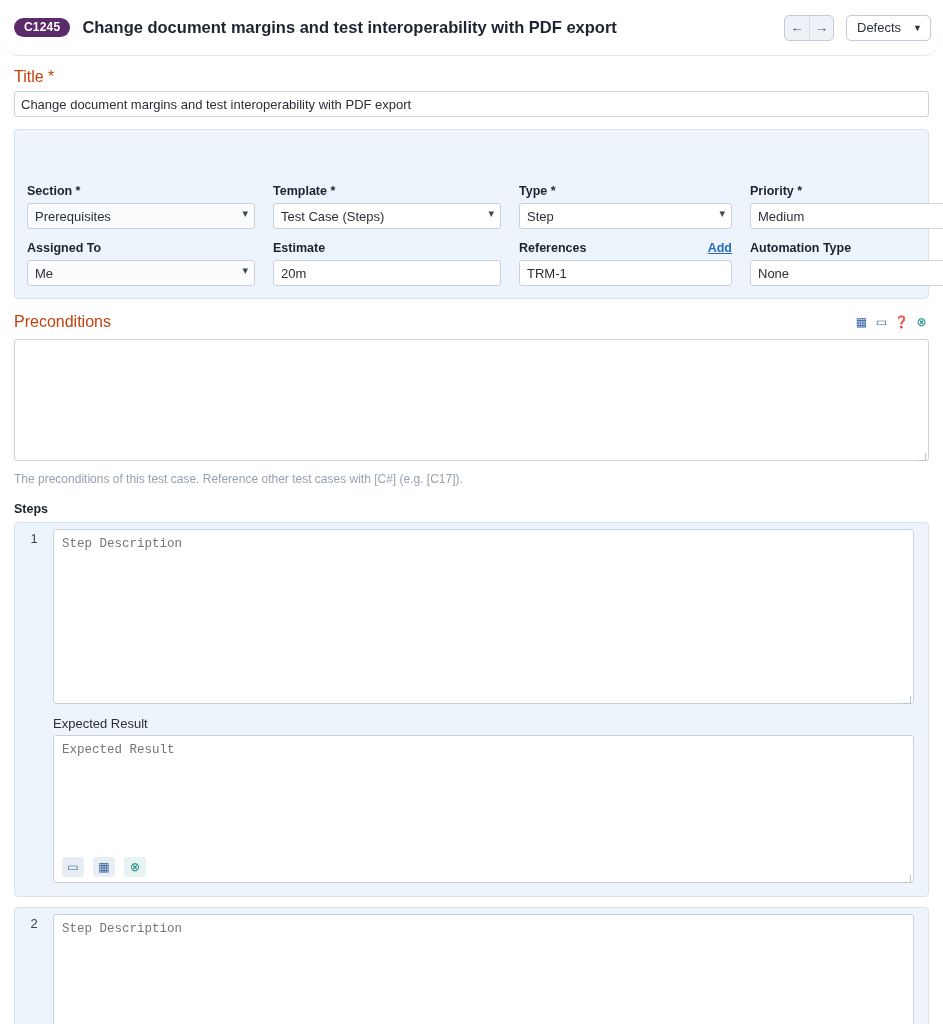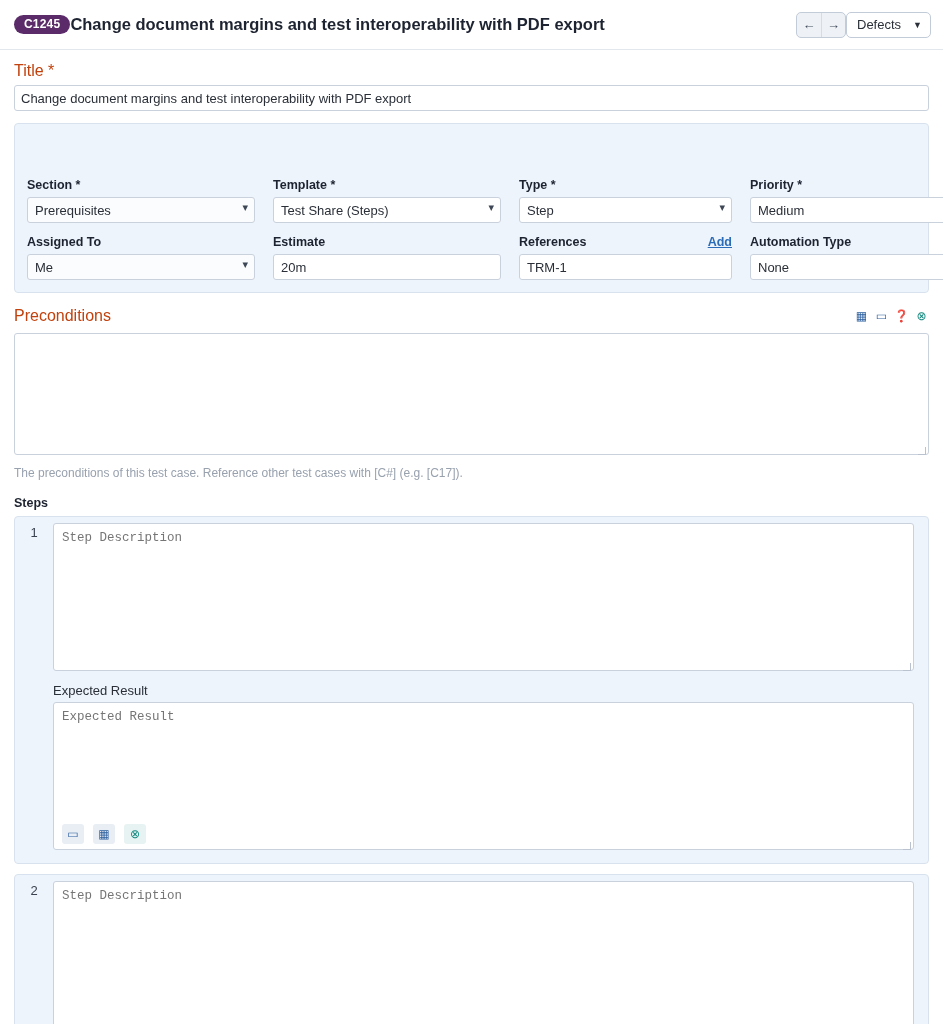--- a/index.html
+++ b/index.html
@@ -10,23 +10,25 @@
     font-family: "Liberation Sans", sans-serif;
     font-size: 13px;
     color: #2a2f38;
   }
   .page { width: 943px; position: relative; }
 
   
   .header {
     display: flex; align-items: center;
     padding: 10px 12px 10px 14px;
+    gap: 12px;
     background: #ffffff;
     border-bottom: 1px solid #e2e7ee;
-    height: 50px;
+    height: 56px;
+    border-radius: 21px;
   }
   .case-badge {
     background: #5b2a69;
     color: #ffffff;
     border-radius: 11px;
     padding: 3px 10px 4px;
     font-size: 12px;
     font-weight: bold;
     letter-spacing: .2px;
     line-height: 1;
@@ -208,21 +210,21 @@
     width: 100%;
     border: 1px solid #c9d1dc;
     border-radius: 3px;
     background: #ffffff;
     padding: 7px 8px;
     font-family: "Liberation Mono", monospace;
     font-size: 12.5px;
     color: #9aa2ae;
     resize: none;
   }
-  .step-desc { height: 148px; }
+  .step-desc { height: 175px; }
   .exp-label {
     font-size: 13px;
     color: #2a2f38;
     margin: 9px 0 4px;
   }
   .exp-wrap { position: relative; }
   .exp-ta { height: 148px; }
   .exp-toolbar {
     position: absolute;
     left: 9px; bottom: 9px;
@@ -301,21 +303,21 @@
       <div>
         <div class="cell-label">Section *</div>
         <div class="sel grey">
           <span>Prerequisites</span>
           <span class="dd-glyph">▾</span>
         </div>
       </div>
       <div>
         <div class="cell-label">Template *</div>
         <div class="sel">
-          <span>Test Share (Steps)</span>
+          <span>Test Case (Steps)</span>
           <span class="dd-glyph">▾</span>
         </div>
       </div>
       <div>
         <div class="cell-label">Type *</div>
         <div class="sel">
           <span>Step</span>
           <span class="dd-glyph">▾</span>
         </div>
       </div>

